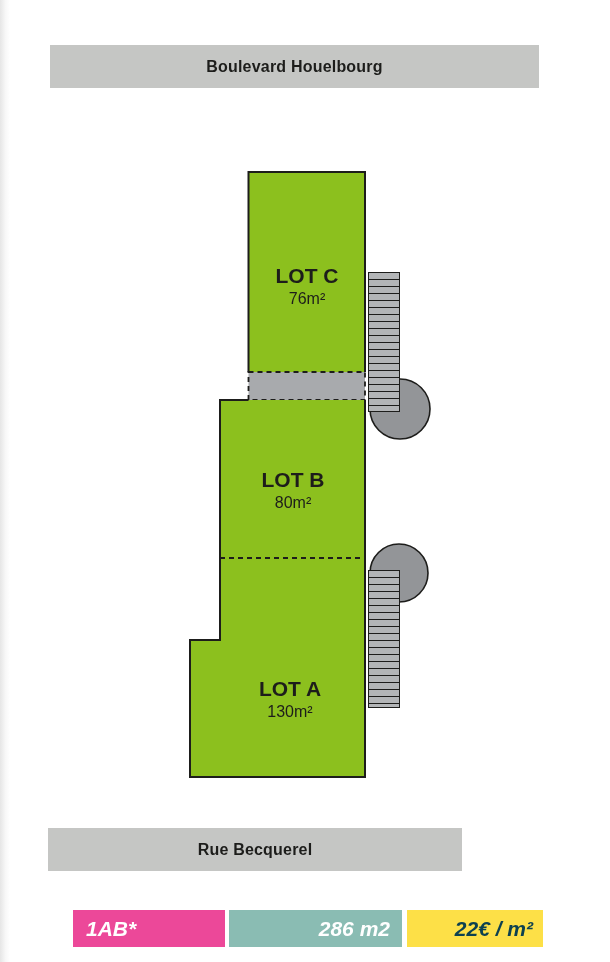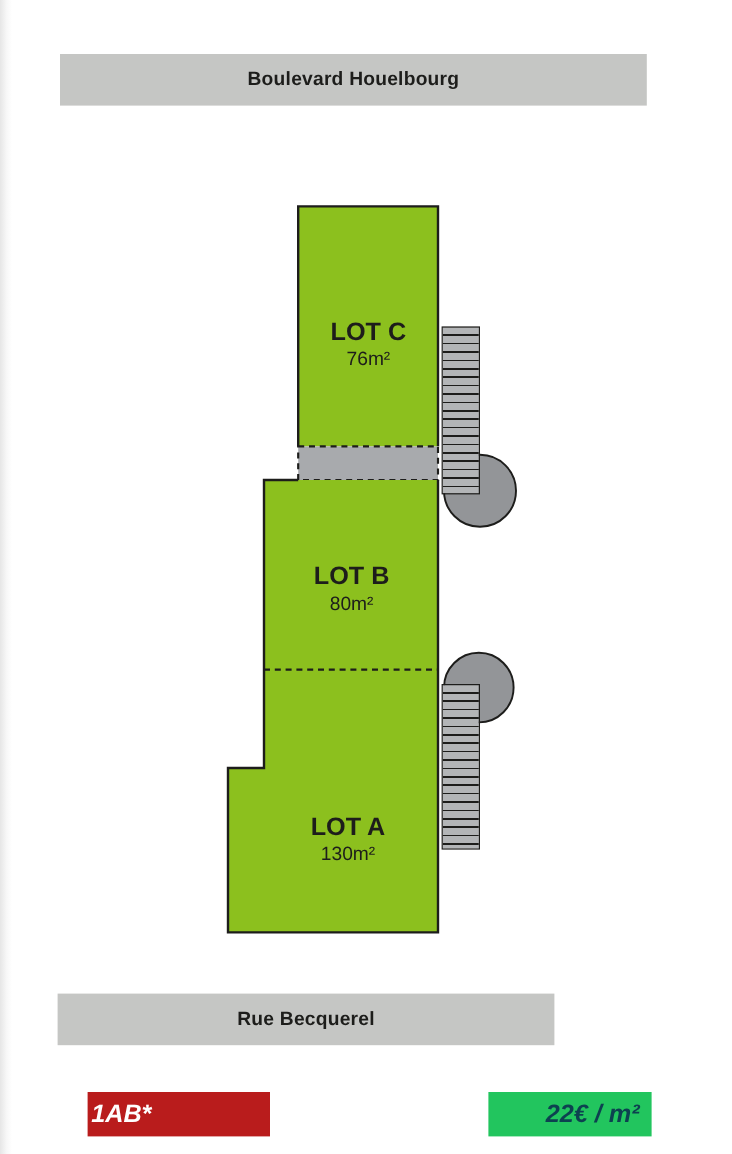--- a/index.html
+++ b/index.html
@@ -41,23 +41,23 @@
     border:1.6px solid #1d1d1b;
   }
   .stair-upper { left:368px; top:272px; height:140px; }
   .stair-lower { left:368px; top:570px; height:138px; }
 
   .legend-box {
     position:absolute; top:910px; height:37px;
     display:flex; align-items:center;
     font-size:21px; font-weight:bold; font-style:italic;
   }
-  .legend-ref   { left:73px;  width:152px; background:#b91c1c; color:#ffffff; justify-content:flex-start; padding-left:3px; }
+  .legend-ref   { left:73px;  width:152px; background:#ec4899; color:#ffffff; justify-content:flex-start; padding-left:13px; }
   .legend-area  { left:229px; width:173px; background:#8abcb3; color:#ffffff; justify-content:flex-end; padding-right:12px; }
-  .legend-price { left:407px; width:136px; background:#22c55e; color:#0d4150; justify-content:flex-end; padding-right:10px; }
+  .legend-price { left:407px; width:136px; background:#fde047; color:#0d4150; justify-content:flex-end; padding-right:10px; }
 </style>
 </head>
 <body>
 
 <div class="page">
 
   <div class="edge-shadow"></div>
 
   <div class="street-bar top-bar">
     <span>Boulevard Houelbourg</span>
@@ -90,15 +90,16 @@
   </svg>
 
   <div class="stair stair-upper"></div>
   <div class="stair stair-lower"></div>
 
   <div class="street-bar bottom-bar">
     <span>Rue Becquerel</span>
   </div>
 
   <div class="legend-box legend-ref">1AB*</div>
+  <div class="legend-box legend-area">286 m2</div>
   <div class="legend-box legend-price">22€ / m²</div>
 
 </div>
 
 </body></html>

